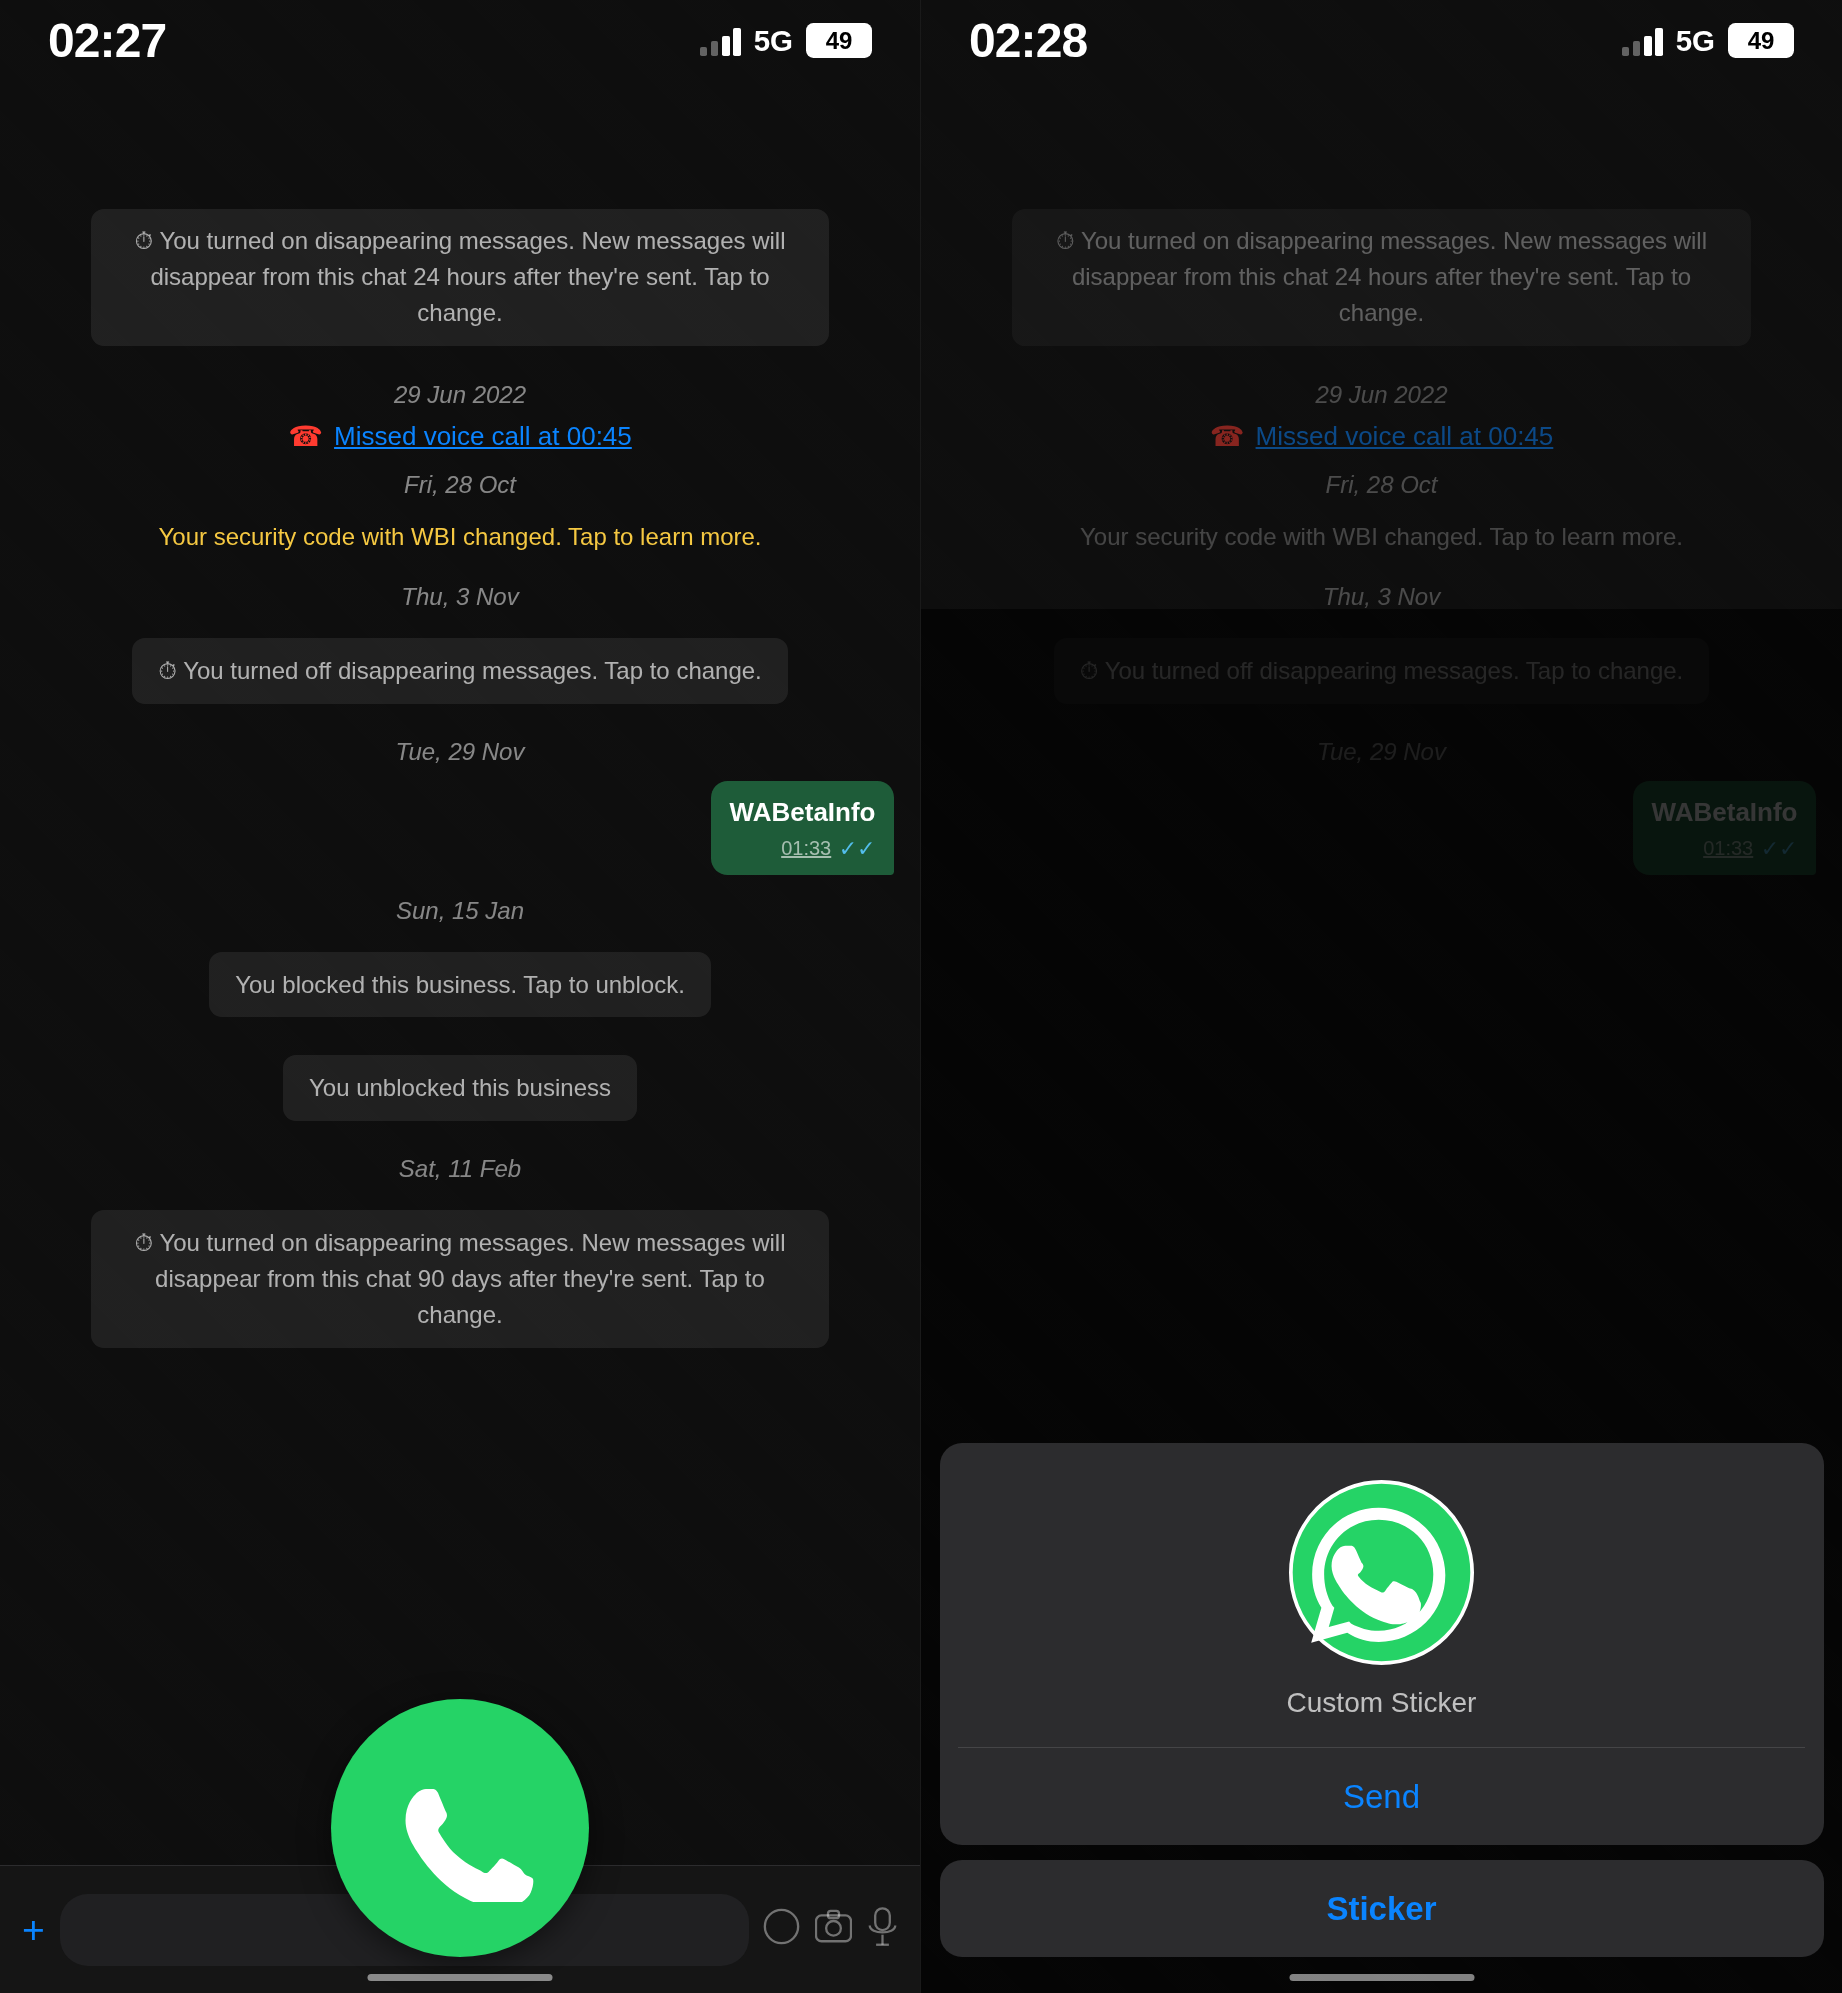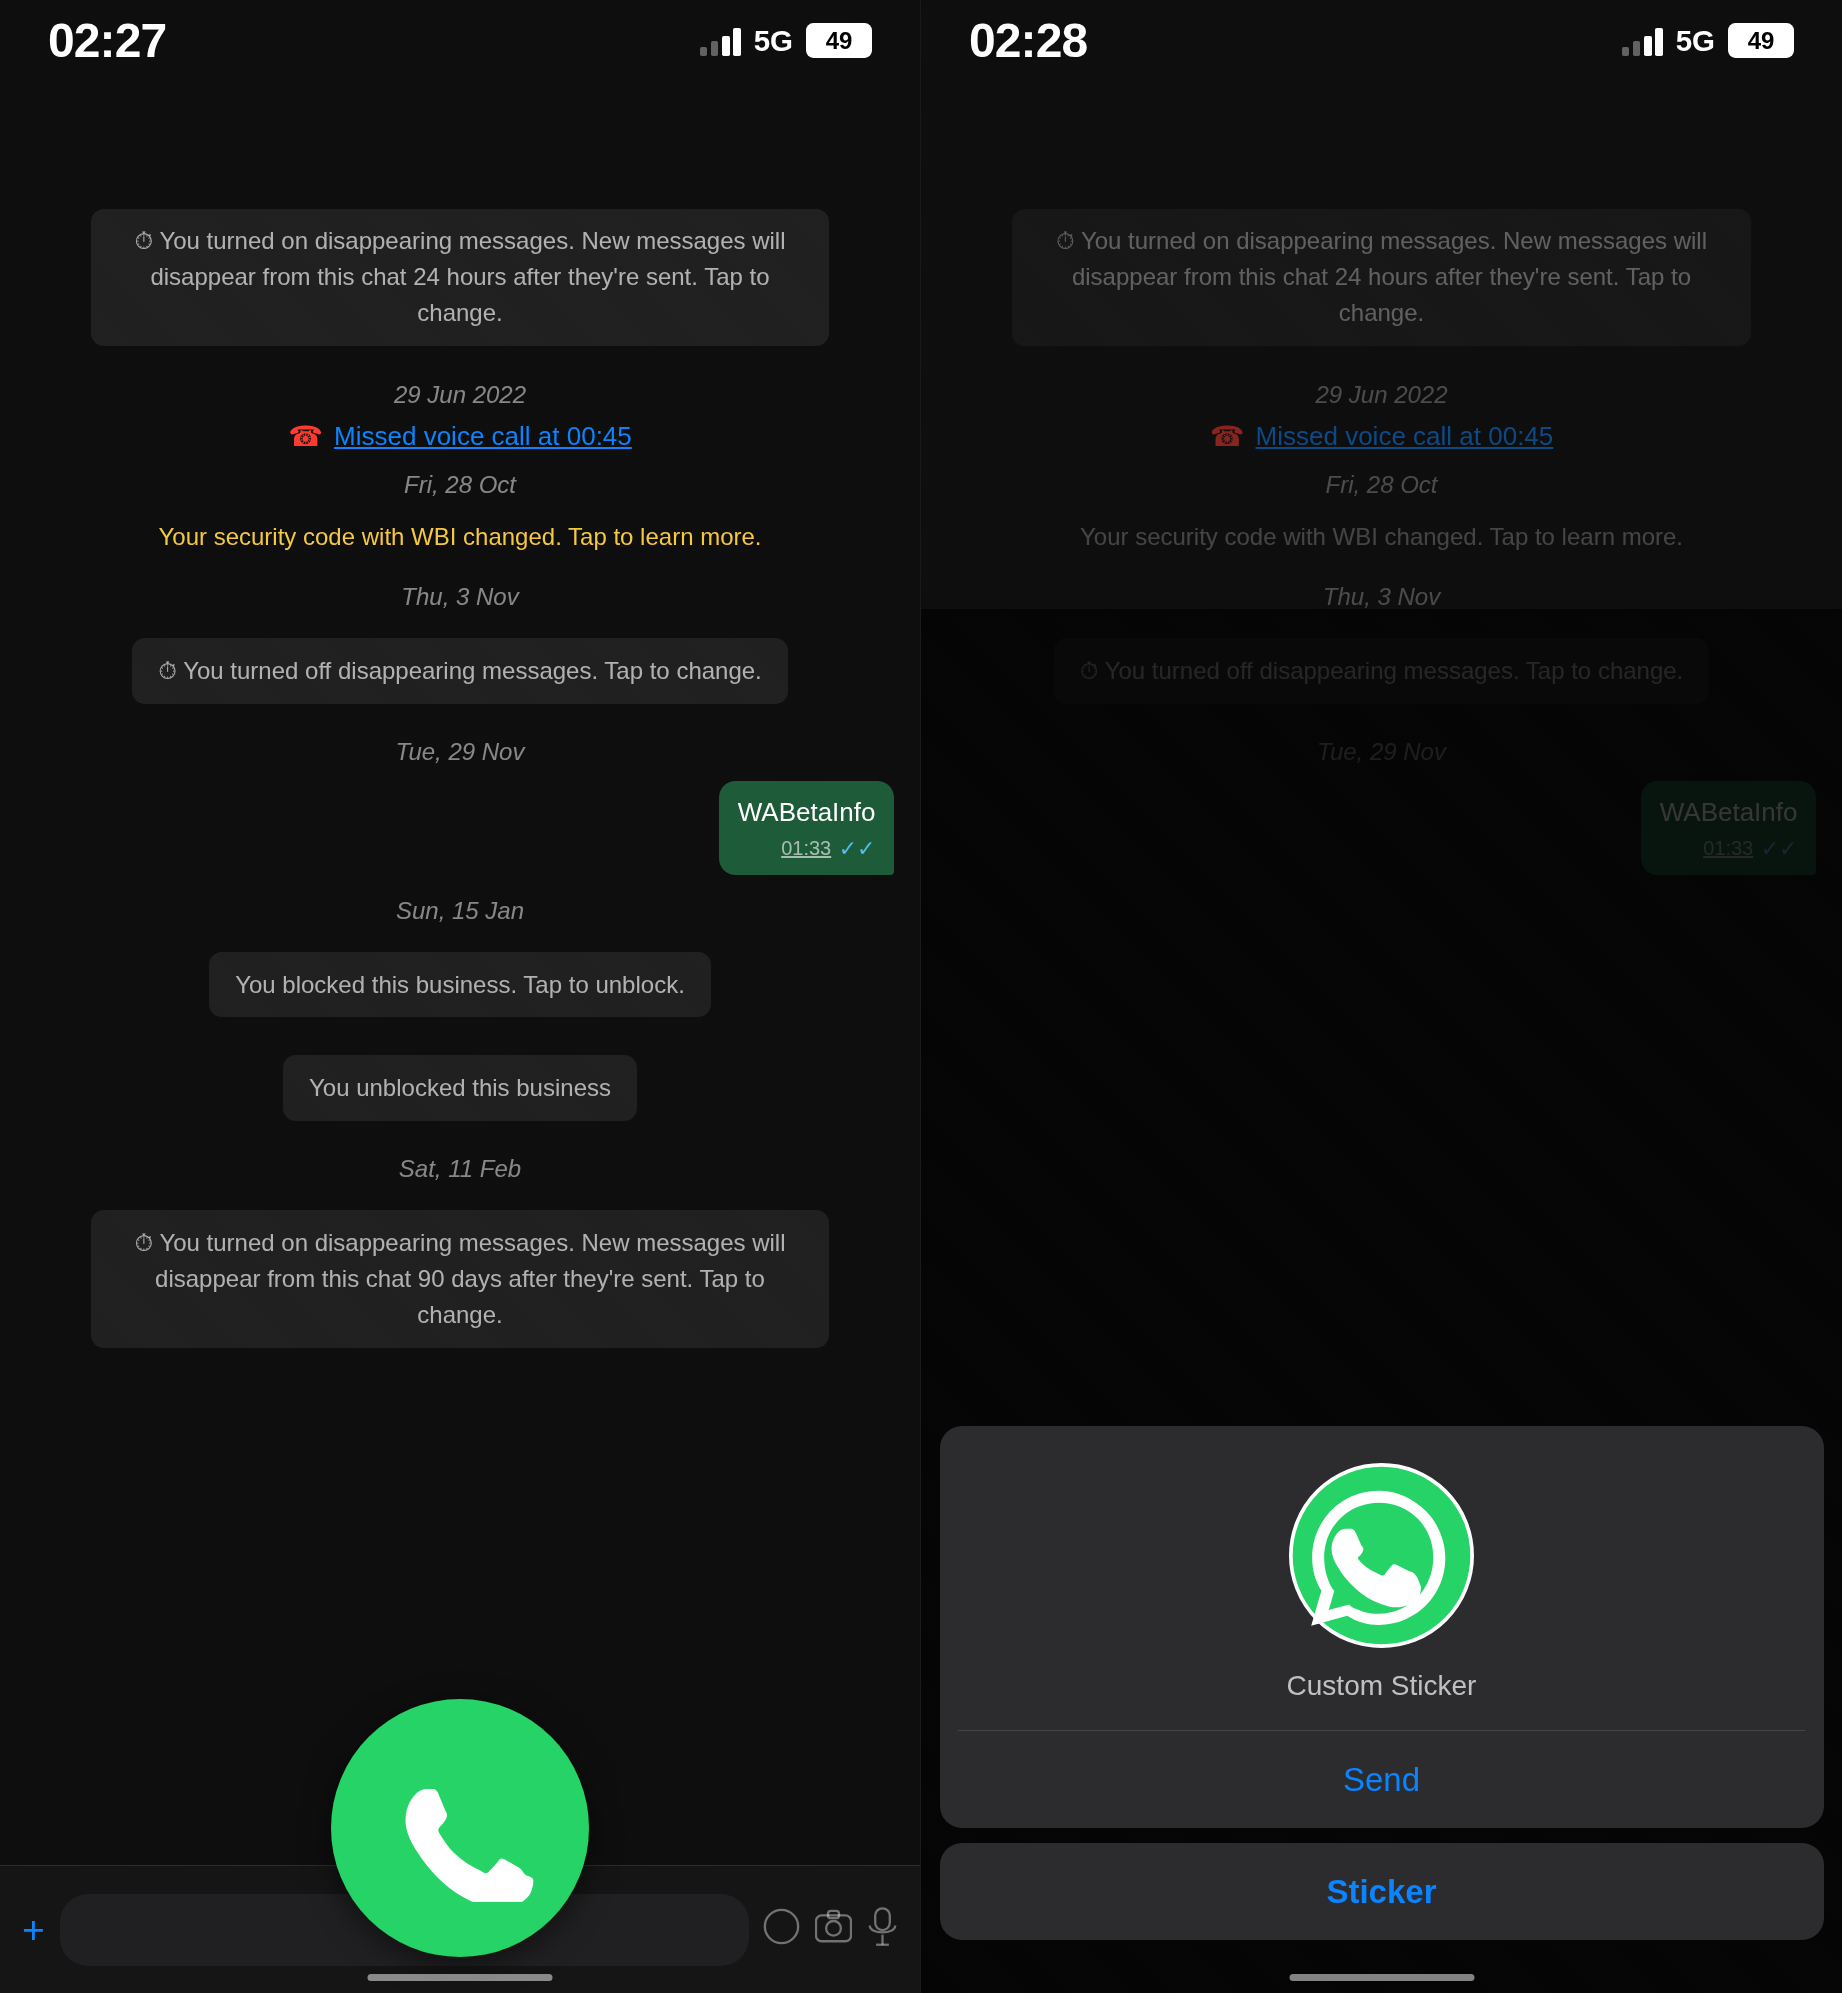--- a/index.html
+++ b/index.html
@@ -226,20 +226,21 @@
       background: #1e5c39;
       border-radius: 16.6px 16.6px 3.7px 16.6px;
       padding: 13px 18.5px;
       max-width: 75%;
       position: relative;
     }
     .bubble-text {
       color: #fff;
       font-size: 26px;
       line-height: 1.4;
+      font-weight: bold;
     }
     .bubble-meta {
       display: flex;
       align-items: center;
       justify-content: flex-end;
       gap: 7.4px;
       margin-top: 5.5px;
     }
     .bubble-time {
       color: rgba(255,255,255,0.6);
@@ -315,21 +316,21 @@
       position: absolute;
       bottom: 0;
       left: 0;
       right: 0;
       top: 609px;
       background: rgba(0,0,0,0.6);
       z-index: 30;
     }
     .action-sheet {
       position: absolute;
-      bottom: 17px;
+      bottom: 0;
       left: 0;
       right: 0;
       z-index: 40;
       padding: 0 18.5px 37px;
     }
     .sheet-card {
       background: #2c2c2e;
       border-radius: 22px;
       overflow: hidden;
       margin-bottom: 14.8px;

